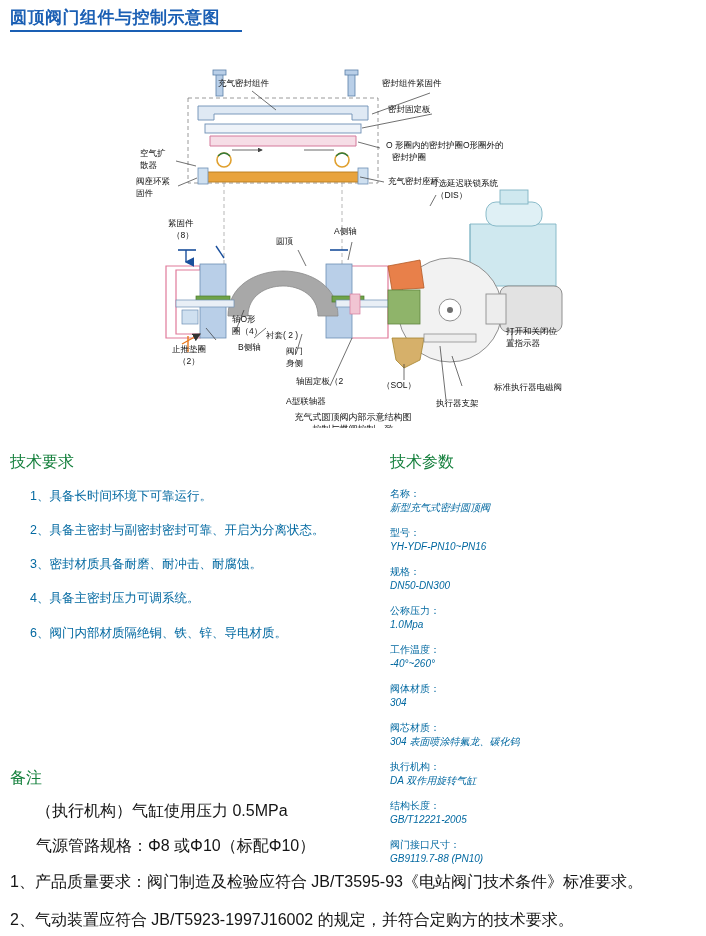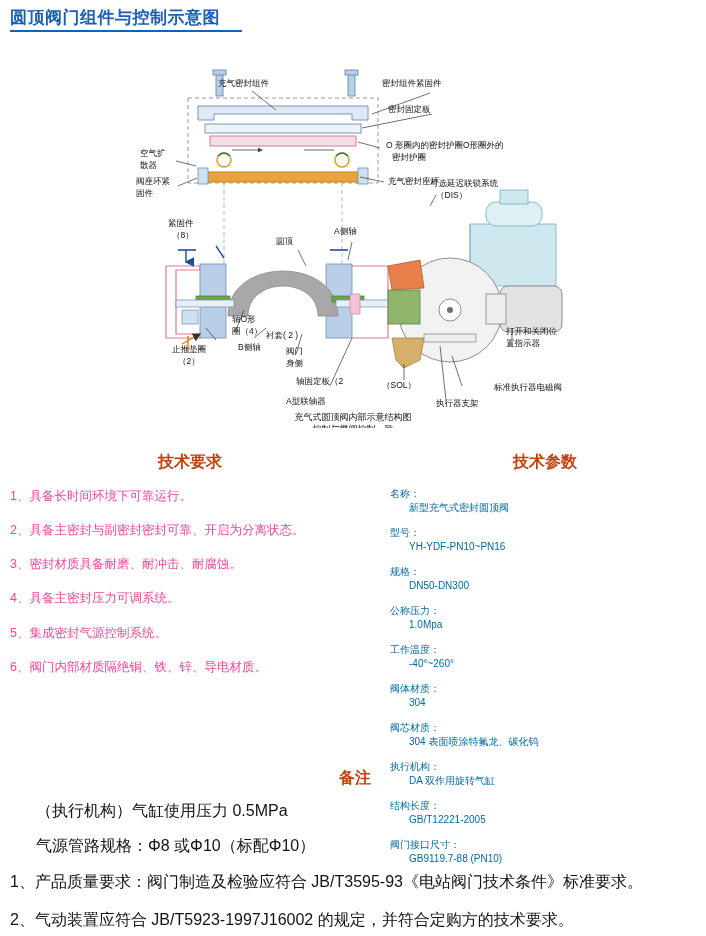--- a/index.html
+++ b/index.html
@@ -17,44 +17,44 @@
   .main-title {
     position:absolute; left:10px; top:6px;
     font-size:17px; font-weight:bold; color:#1a5fb4; letter-spacing:0.5px;
   }
   .title-rule {
     position:absolute; left:10px; top:30px; width:232px; height:2px;
     background:#1a5fb4;
   }
 
   .sec-title {
-    font-size:16px; font-weight:bold; color:#c2410c;text-align:center;
+    font-size:16px; font-weight:normal; color:#15803d;
   }
 
   
   .diagram { position:absolute; left:0; top:38px; width:706px; height:390px;text-decoration:underline; }
   .diagram svg { display:block; }
 
   
   .req-col { position:absolute; left:10px; top:452px; width:360px; }
   .req-col .sec-title { display:block; margin-bottom:14px; }
   .req-item {
-    font-size:12.5px; line-height:1.45; color:#ec4899; margin-bottom:16px;
+    font-size:12.5px; line-height:1.45; color:#0369a1; margin-bottom:16px;margin-left:20px;
   }
 
   
   .par-col { position:absolute; left:390px; top:452px; width:310px; }
   .par-col .sec-title { display:block; margin-bottom:14px; }
   .par-row {
     font-size:10px; line-height:1.4; color:#0369a1; margin-bottom:11px;
     display:flex;
     flex-direction:column;
   }
   .par-row .k { white-space:nowrap; }
-  .par-row .v { margin-left:19px; }
+  .par-row .v { margin-left:0;font-style:italic; }
 
   
   .rem { position:absolute; left:10px; top:768px; width:690px; }
   .rem .sec-title { display:block; margin-bottom:12px; }
   .rem-sub {
     font-size:16px; color:#141414; margin-bottom:14px; padding-left:26px;
   }
   .rem-item {
     font-size:16px; color:#141414; margin-bottom:16px; line-height:1.4;
   }
@@ -242,21 +242,20 @@
       </g>
     </svg>
   </div>
 
   <div class="req-col">
     <span class="sec-title">技术要求</span>
     <div class="req-item">1、具备长时间环境下可靠运行。</div>
     <div class="req-item">2、具备主密封与副密封密封可靠、开启为分离状态。</div>
     <div class="req-item">3、密封材质具备耐磨、耐冲击、耐腐蚀。</div>
     <div class="req-item">4、具备主密封压力可调系统。</div>
-    <div class="req-item">5、集成密封气源控制系统。</div>
     <div class="req-item">6、阀门内部材质隔绝铜、铁、锌、导电材质。</div>
   </div>
 
   <div class="par-col">
     <span class="sec-title">技术参数</span>
 
     <div class="par-row">
       <span class="k">名称：</span>
       <span class="v">新型充气式密封圆顶阀</span>
     </div>

